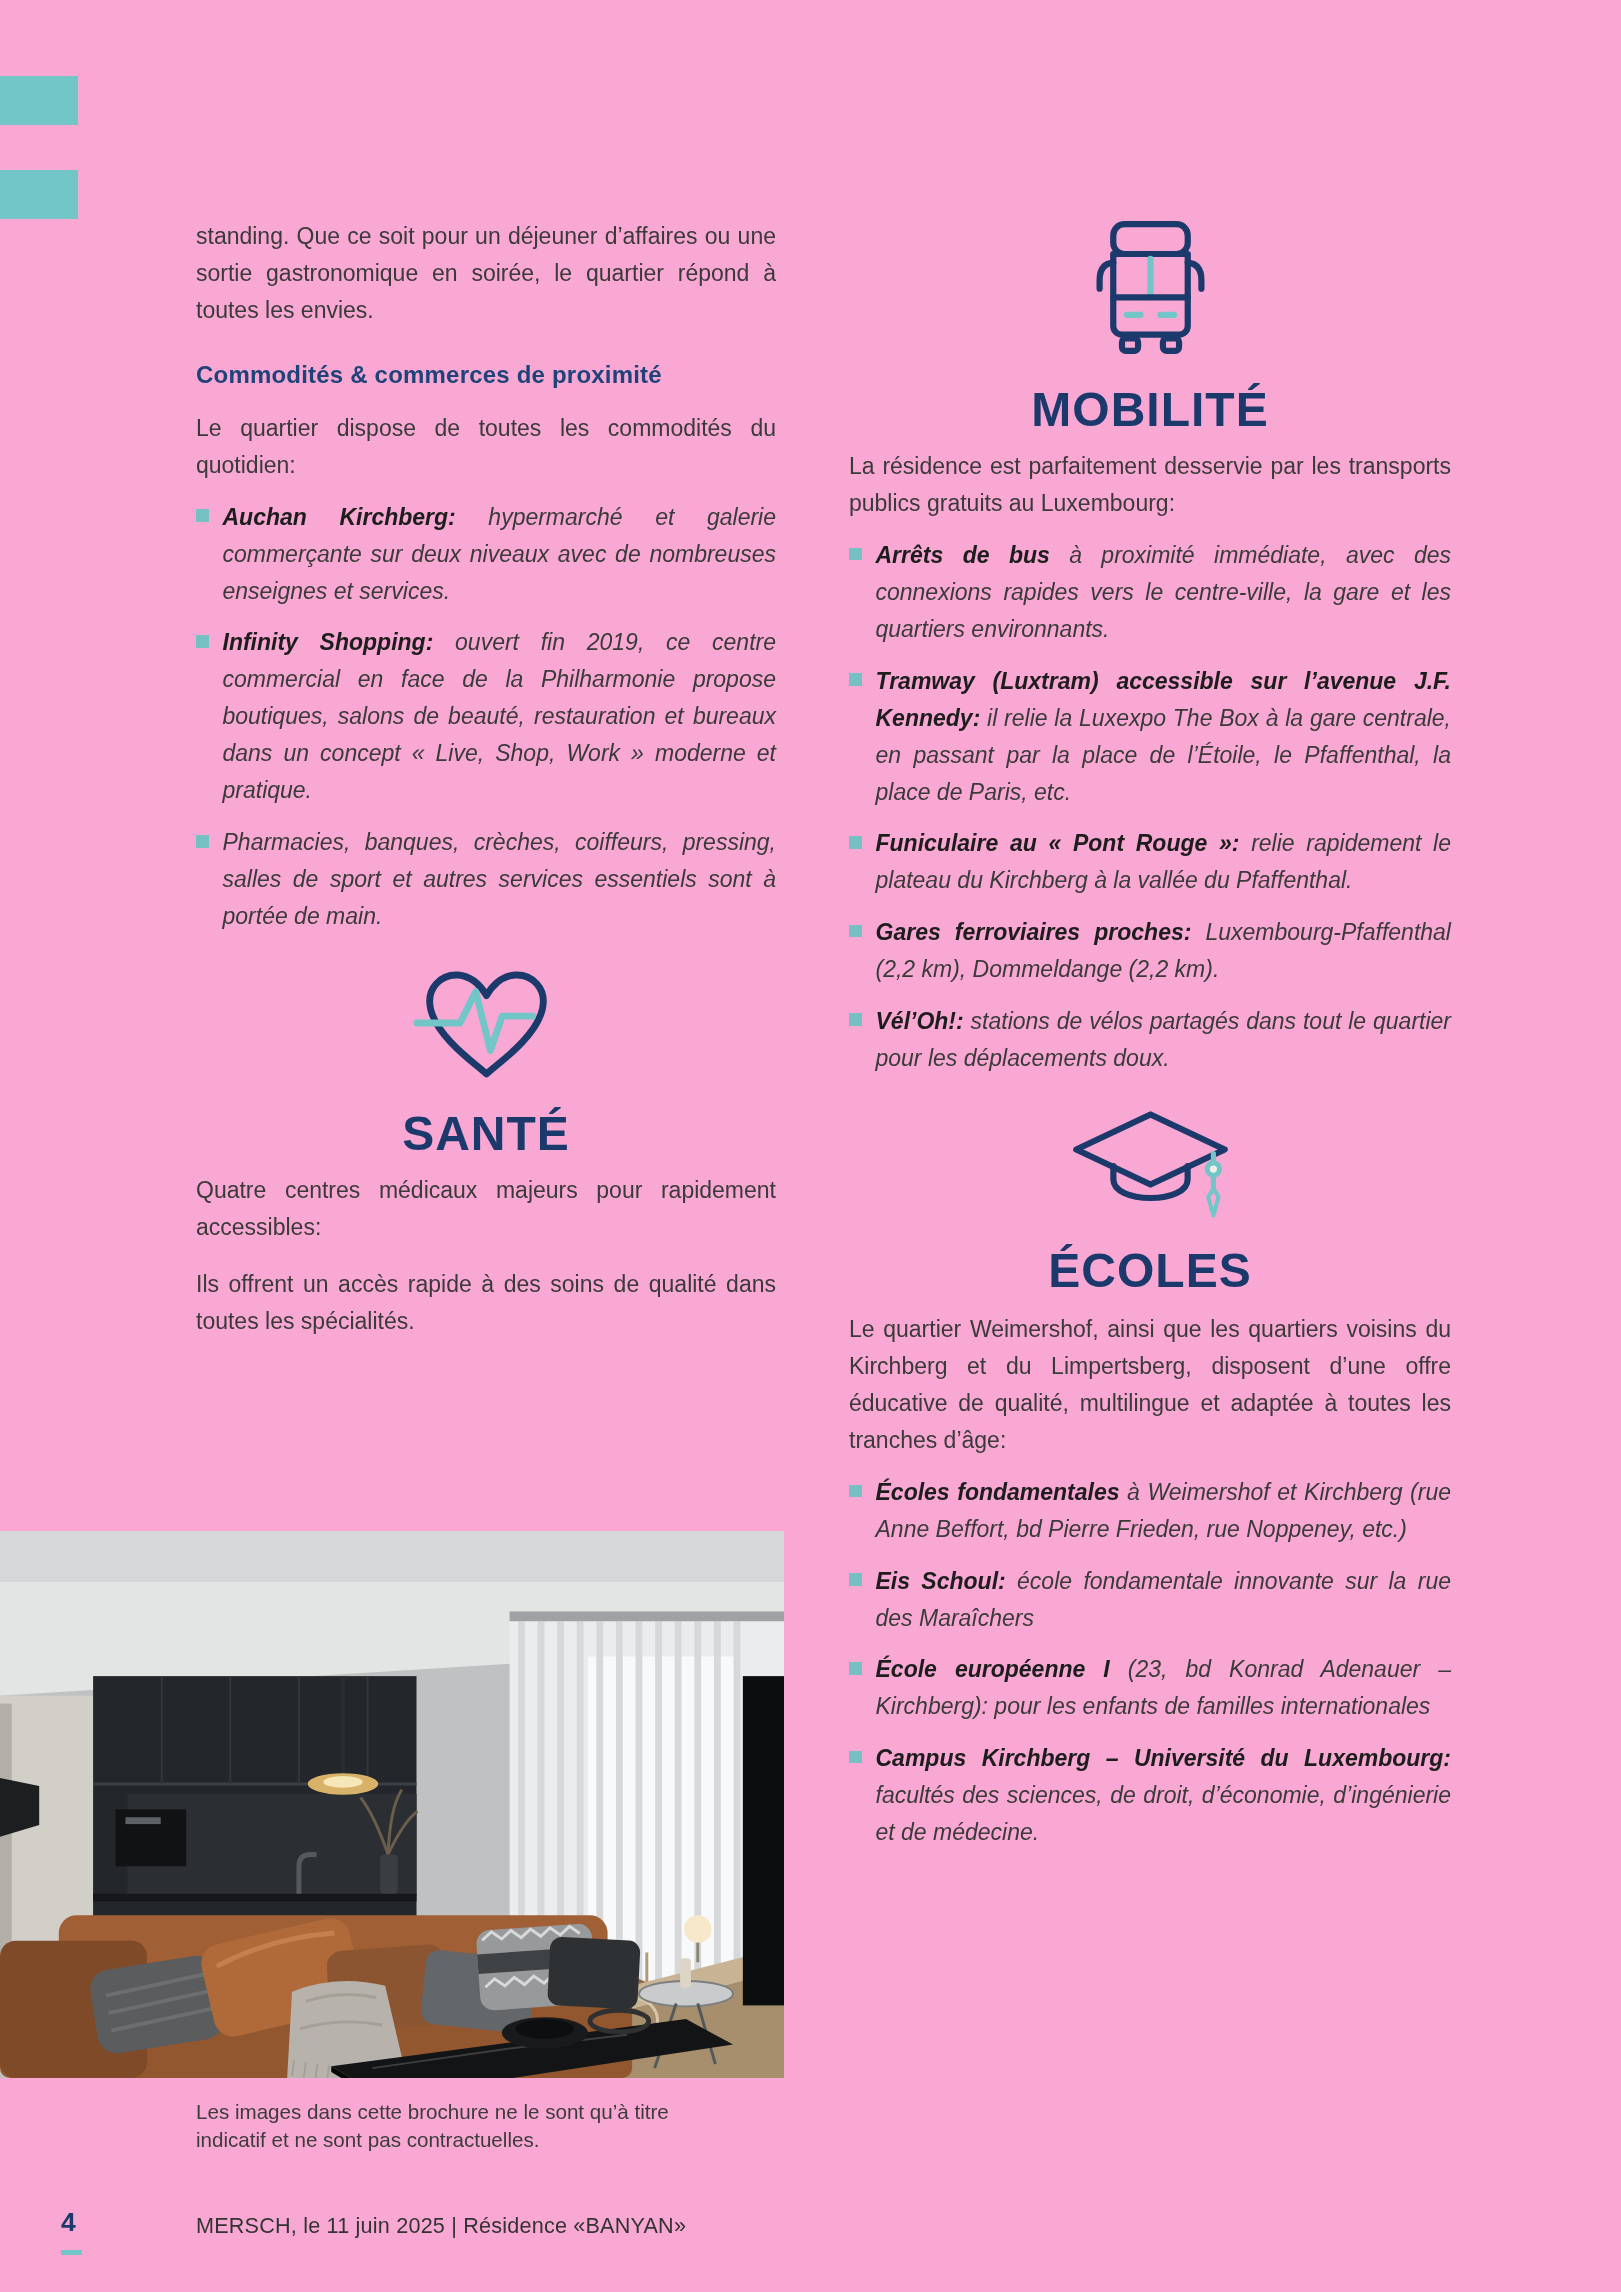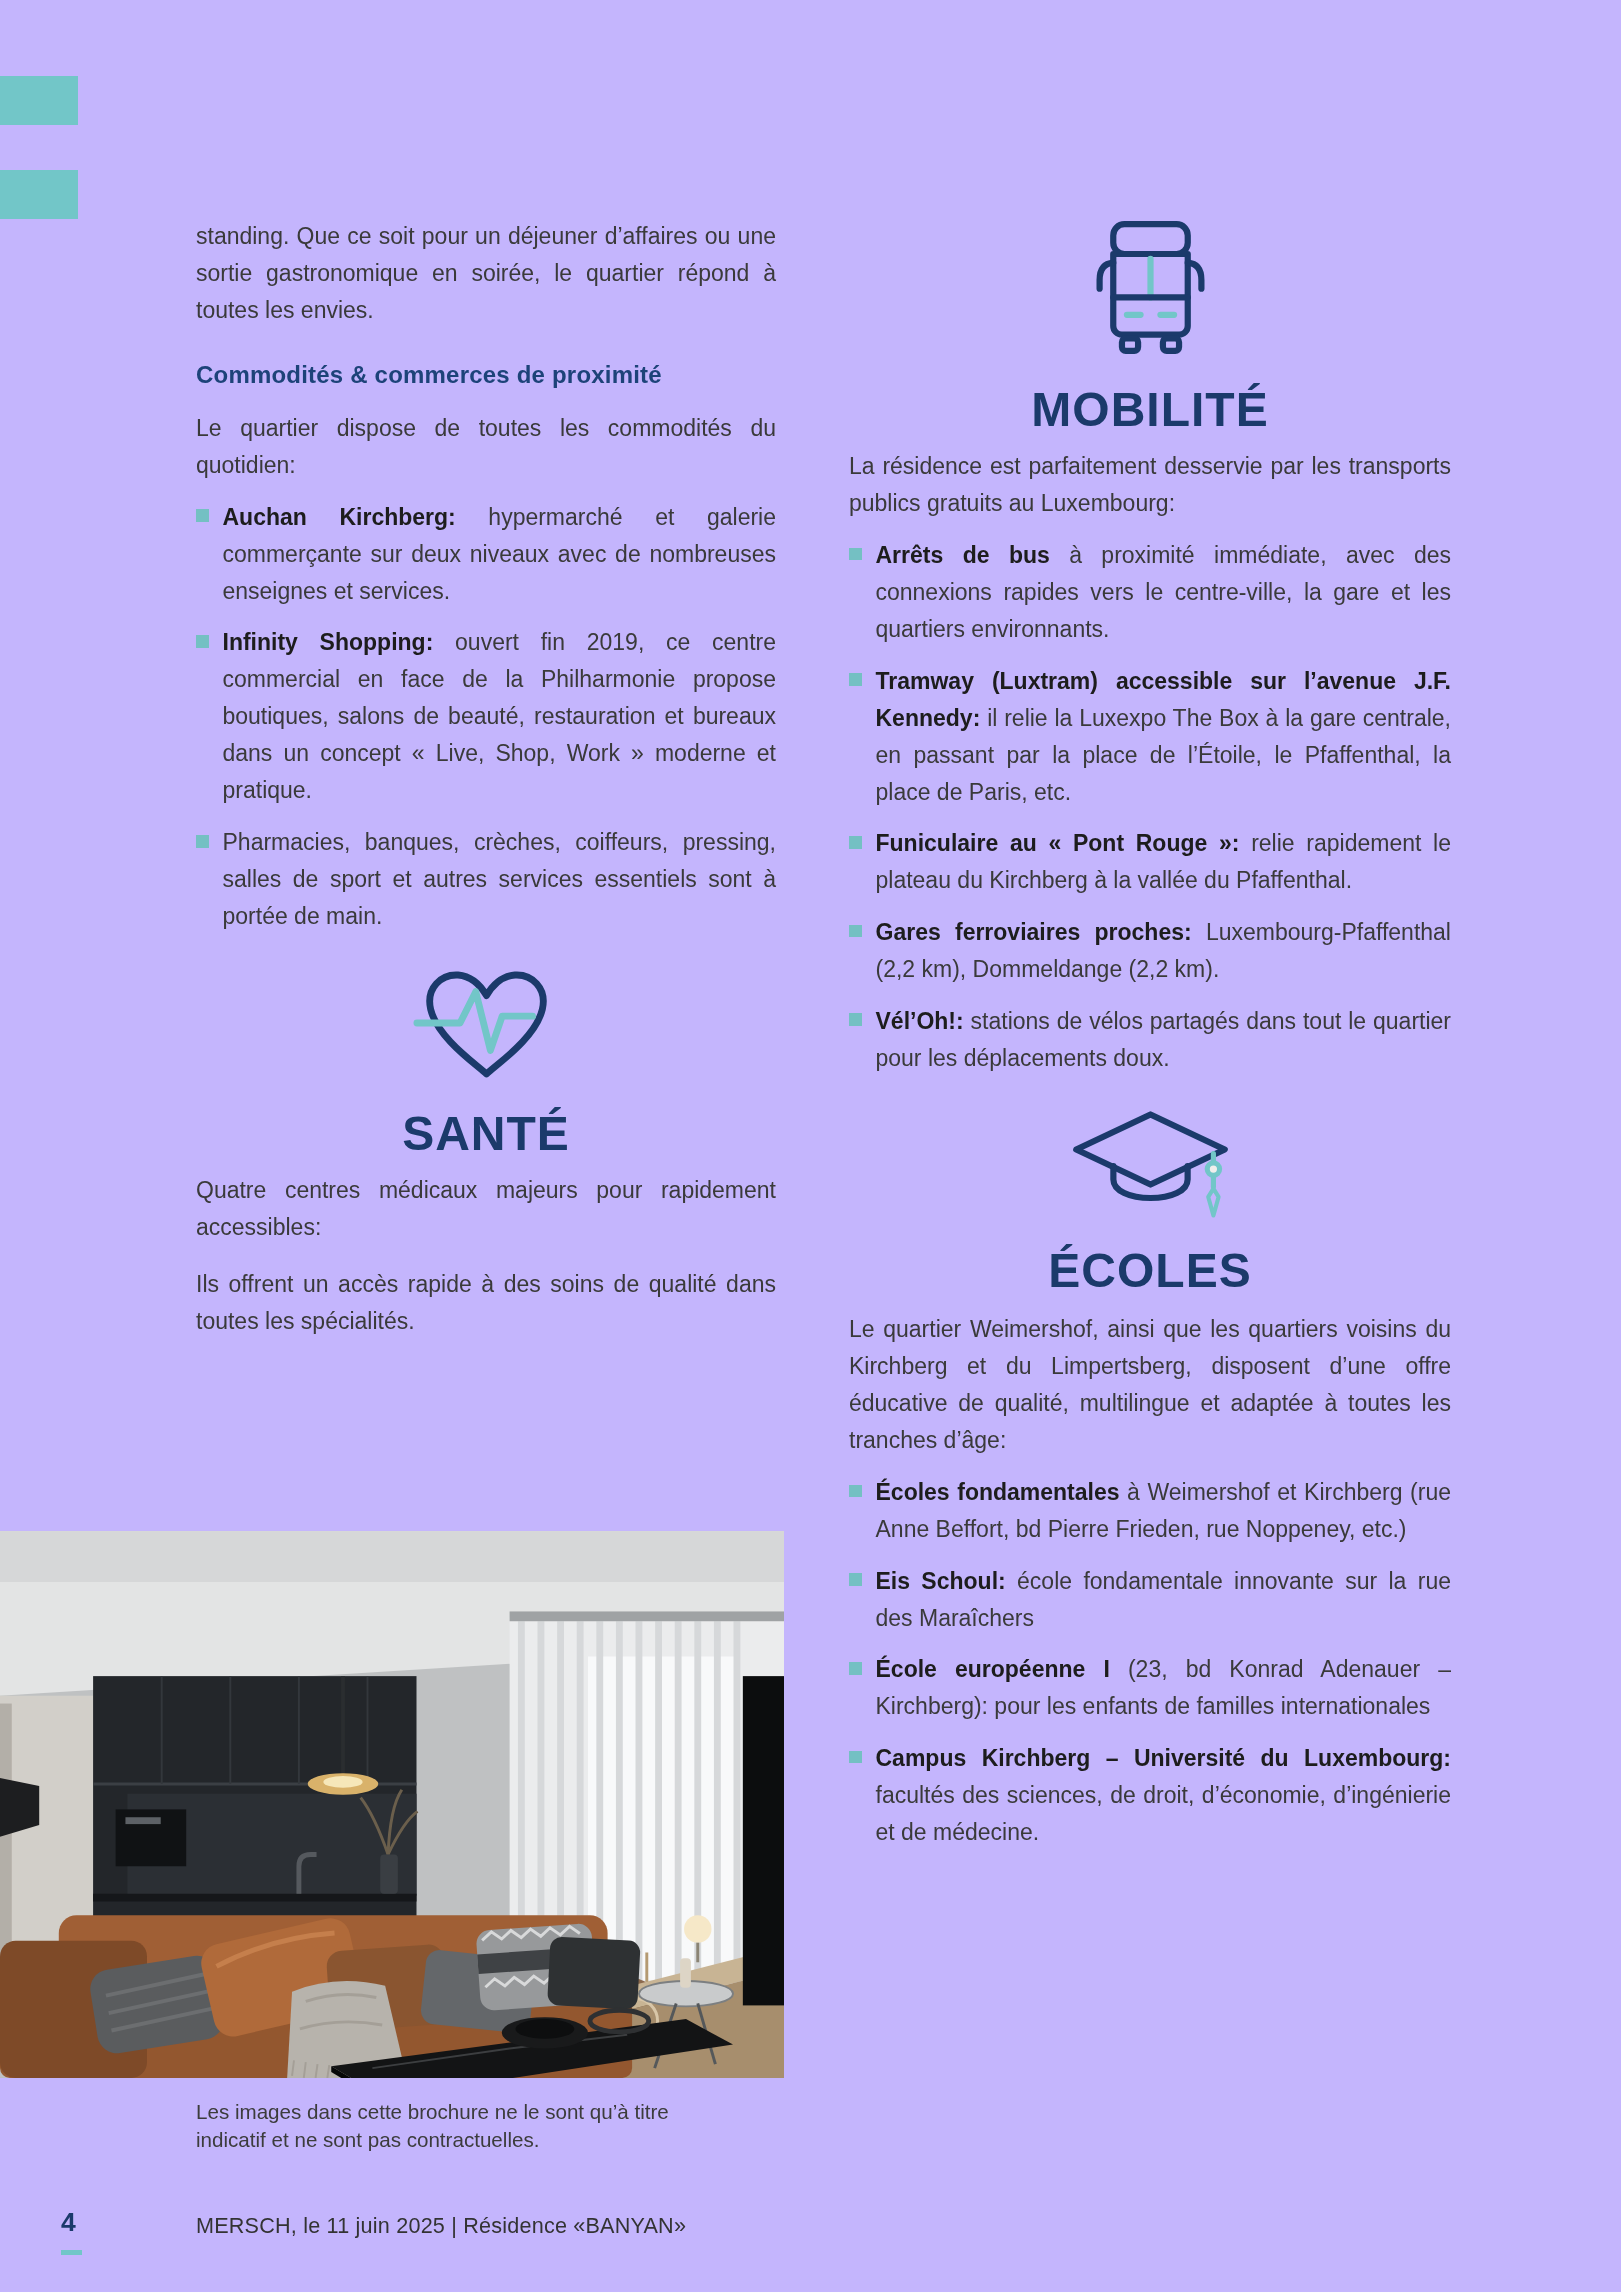--- a/index.html
+++ b/index.html
@@ -1,39 +1,39 @@
 <!DOCTYPE html>
 <html><head>
 <meta charset="utf-8">
 <style>
   html,body { margin:0; padding:0; background:#d8d8d8; }
   .page {
     position:relative; width:1621px; height:2293px;
-    background:#c4b5fd; overflow:hidden;
+    background:#f9a8d4; overflow:hidden;
     font-family:"Liberation Sans", sans-serif; color:#3a3a3a;
   }
   .deco { position:absolute; left:0; width:78px; height:49px; background:#72c6c8; }
   .deco-1 { top:76px; }
   .deco-2 { top:170px; }
 
   .col { position:absolute; top:218px; }
   .col-left  { left:196px; width:580px; }
   .col-right { left:849px; width:602px; }
 
   p { margin:0; font-size:23px; line-height:37px; text-align:justify; color:#3a3a3a; }
   .sub-heading {
     margin:29px 0 0 0; font-size:24px; font-weight:bold; color:#1d4379;
     line-height:33px; letter-spacing:0.2px;
   }
   .section-heading {
     margin:0; font-size:48px; font-weight:bold; color:#1b3a6b;
     text-align:center; letter-spacing:1px; line-height:43px;
   }
   .mt16 { margin-top:19px; } .mt18 { margin-top:17.6px; } .mt20 { margin-top:19.6px; }
-  ul { list-style:none; margin:5.9px 0 0 0; padding:0; }
+  ul { list-style:none; margin:5.9px 0 0 0; padding:0;font-style:italic; }
   li {
     position:relative; padding-left:26.5px; margin-top:14.7px;
     font-size:23px; line-height:37px; text-align:justify; color:#3a3a3a;
   }
   li::before {
     content:""; position:absolute; left:0; top:10.8px;
     width:12.7px; height:12.7px; background:#74c0c3;
   }
   ul.plain li { margin-top:11.8px; text-align:left; }
   .lead { font-weight:bold; color:#1d1d1d; }

